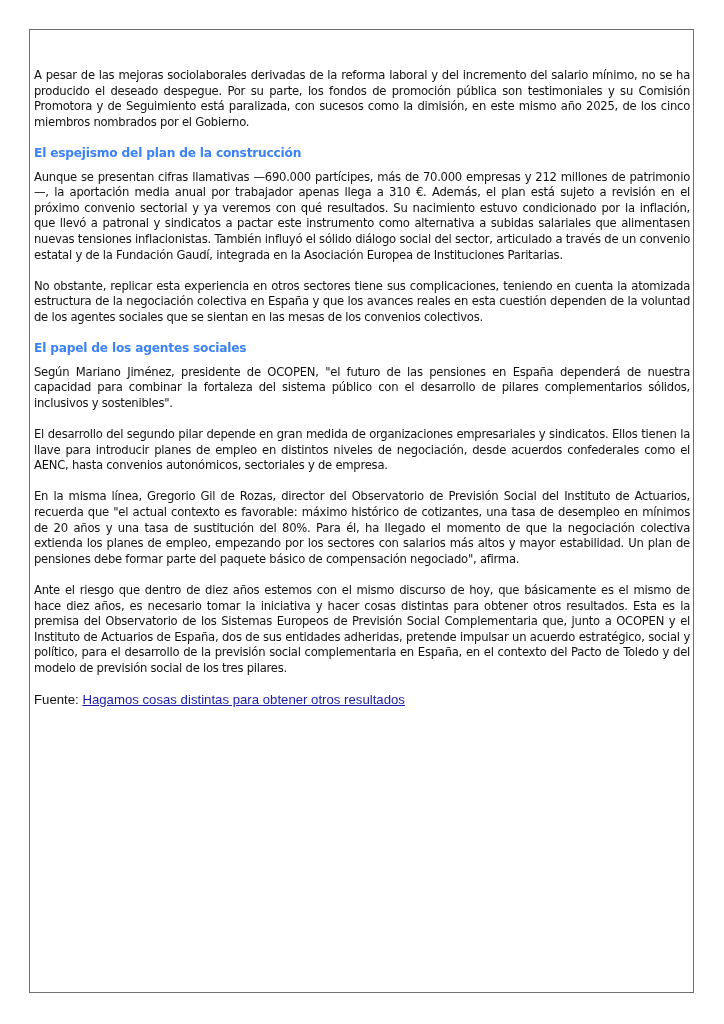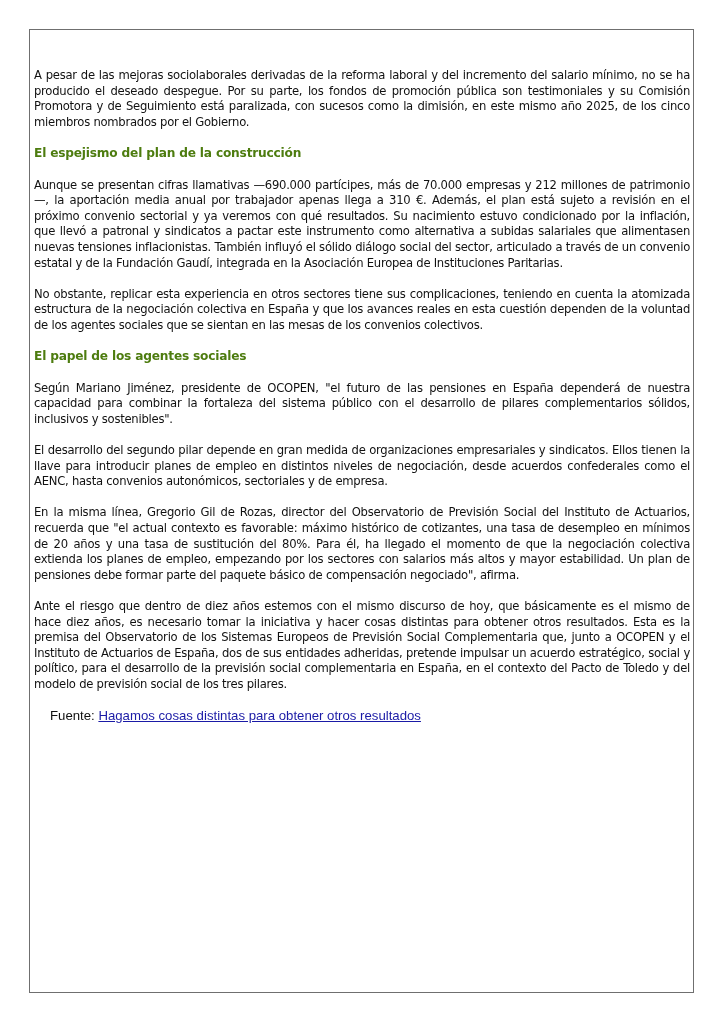--- a/index.html
+++ b/index.html
@@ -24,31 +24,30 @@
     }
     .content p {
       margin: 0 0 15.6px 0;
       text-align: justify;
     }
     .content h2 {
       margin: 0;
       font-size: 12.2px;
       line-height: 15.6px;
       font-weight: bold;
-      color: #4d7c0f;
+      color: #3b82f6;
       letter-spacing: -0.2px;
     }
-    .content h2 + p { margin-top: 16px; }
+    .content h2 + p { margin-top: 8px; }
     .source-line {
       font-family: "Liberation Sans", sans-serif;
       font-size: 13.2px;
       line-height: 16px;
       letter-spacing: 0;
       margin-top: 0;
-      margin-left: 16px;
     }
     .source-line a {
       color: #1a1aa6;
       text-decoration: underline;
     }
   </style>
 </head>
 <body>
 
 <div class="page-frame"></div>

